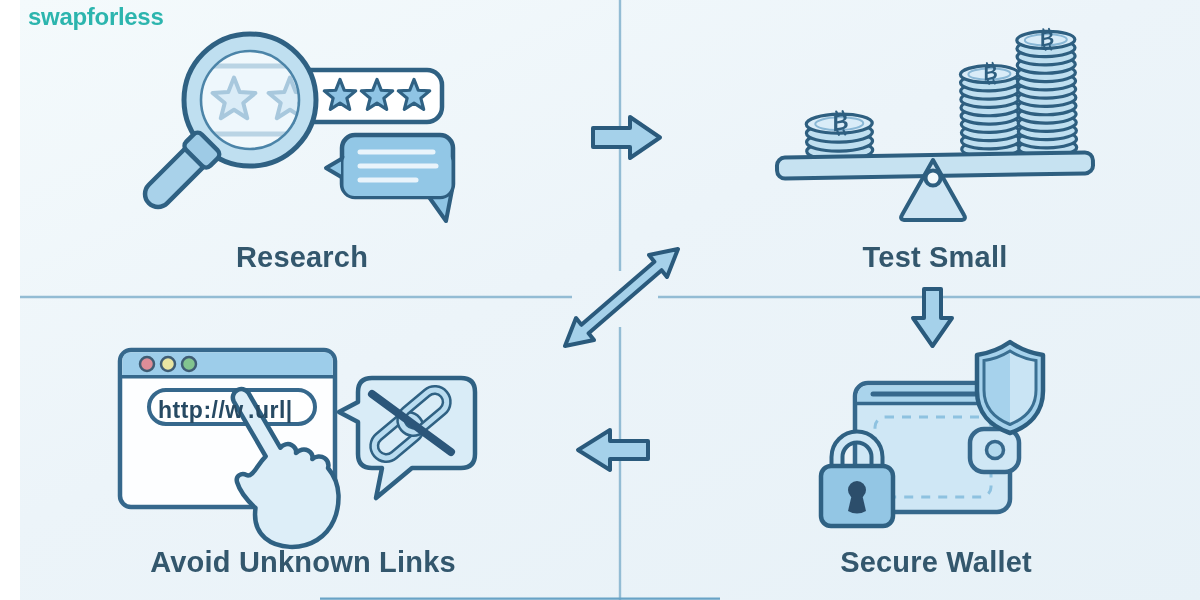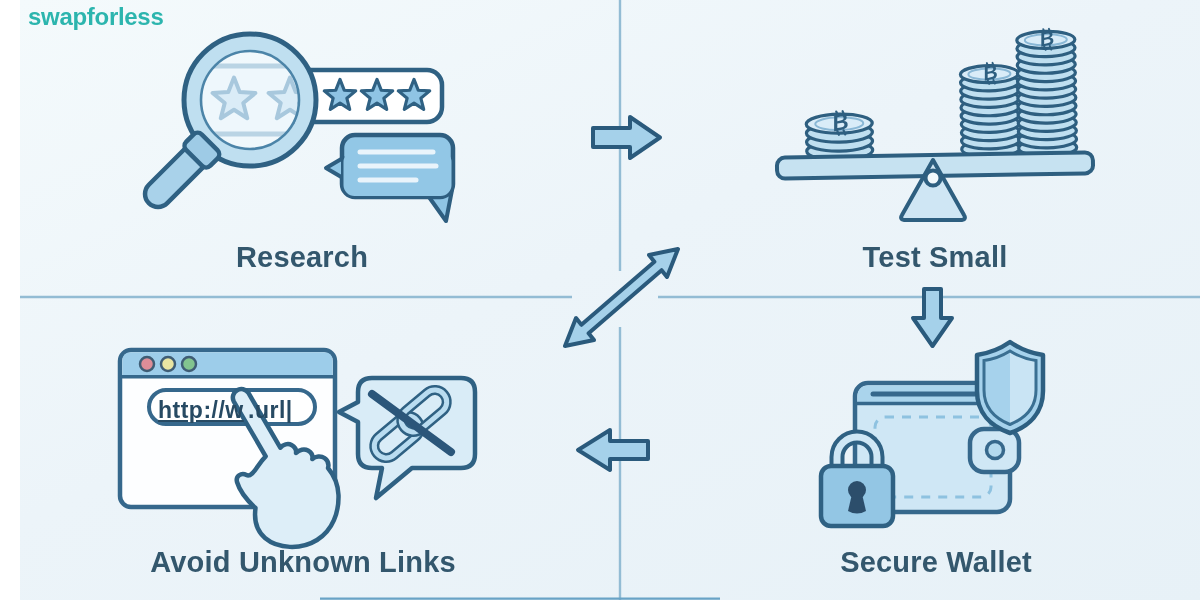--- a/index.html
+++ b/index.html
@@ -24,21 +24,21 @@
   }
   .lbl-research{left:282px;top:257px;}
   .lbl-test-small{left:915px;top:257px;}
   .lbl-avoid{left:283px;top:562px;}
   .lbl-secure{left:916px;top:562px;}
   .url-text{
     position:absolute;top:397px;
     font-size:23px;font-weight:700;color:#274a63;
     white-space:pre;letter-spacing:0.5px;
   }
-  .url-prefix{left:138px;text-decoration:underline;}
+  .url-prefix{left:138px;}
   .url-suffix{left:228px;text-align:right;}
 </style>
 </head>
 <body>
 
 <div class="canvas">
 
   <svg class="scene" viewBox="0 0 1200 600" aria-hidden="true">
     <defs>
       <path id="star" d="M0,-18 L4.58,-6.31 L17.12,-5.56 L7.42,2.41 L10.58,14.56 L0,7.8 L-10.58,14.56 L-7.42,2.41 L-17.12,-5.56 L-4.58,-6.31 Z"></path>

